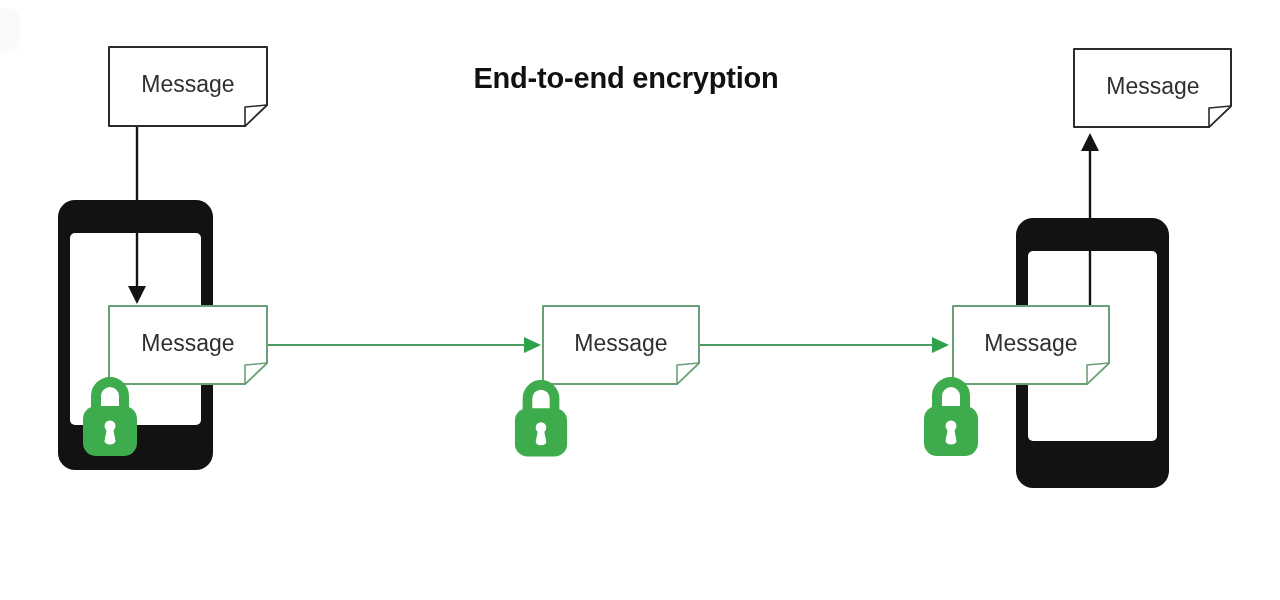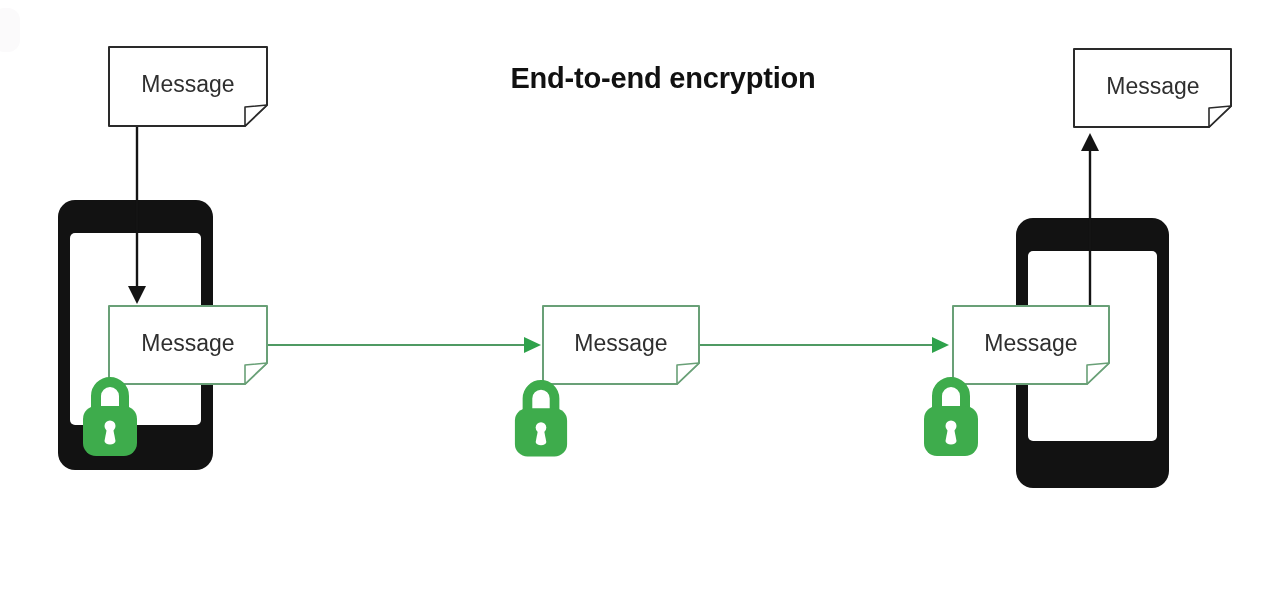--- a/index.html
+++ b/index.html
@@ -10,21 +10,21 @@
     --ink:#1a1a1a;
     --text:#2f2f2f;
   }
   html,body{margin:0;padding:0;background:#ffffff;}
   #canvas{
     position:relative;width:1280px;height:600px;background:#ffffff;overflow:hidden;
     font-family:"Liberation Sans", sans-serif;
   }
   .blob{position:absolute;left:-8px;top:8px;width:28px;height:44px;background:#fbfafb;border-radius:12px;}
   .title{
-    position:absolute;left:363px;top:60px;width:600px;height:36px;line-height:36px;
+    position:absolute;left:326px;top:60px;width:600px;height:36px;line-height:36px;
     text-align:center;font-size:29px;font-weight:bold;color:#111;letter-spacing:-0.2px;z-index:5;
   }
   .phone{position:absolute;background:#121212;border-radius:17px;z-index:1;}
   .phone .screen{position:absolute;background:#ffffff;border-radius:5px;}
   .server-box{
     position:absolute;left:505px;top:187px;width:223px;height:294px;
     background:#ffffff;border:2px solid var(--ink);z-index:1;
   }
   .srv-line{position:absolute;left:30px;width:170px;height:2.5px;}
   .srv-line.l1{top:22px;background:#8a8a8a;}

